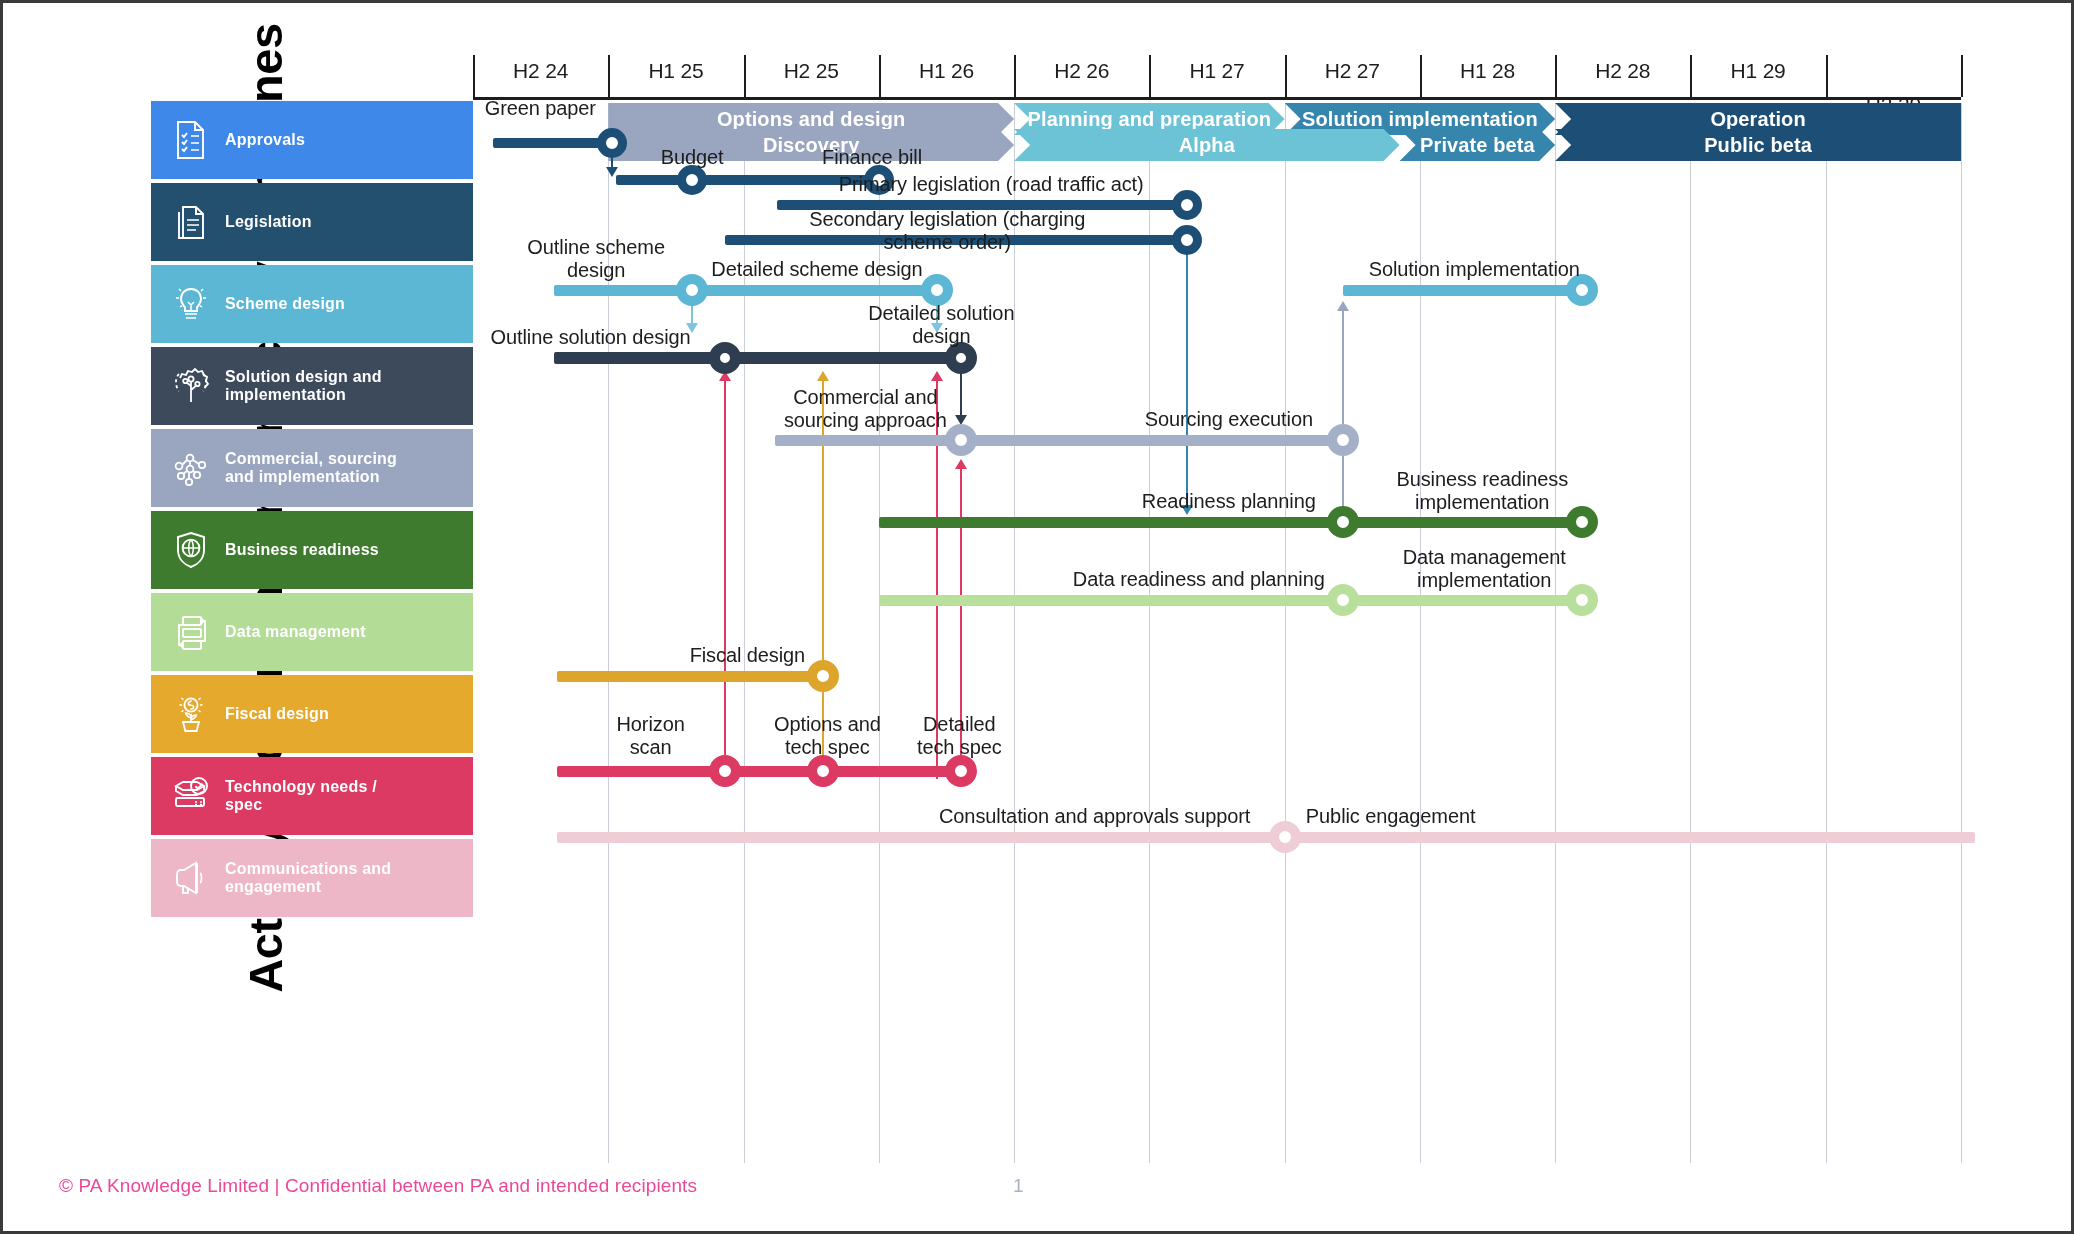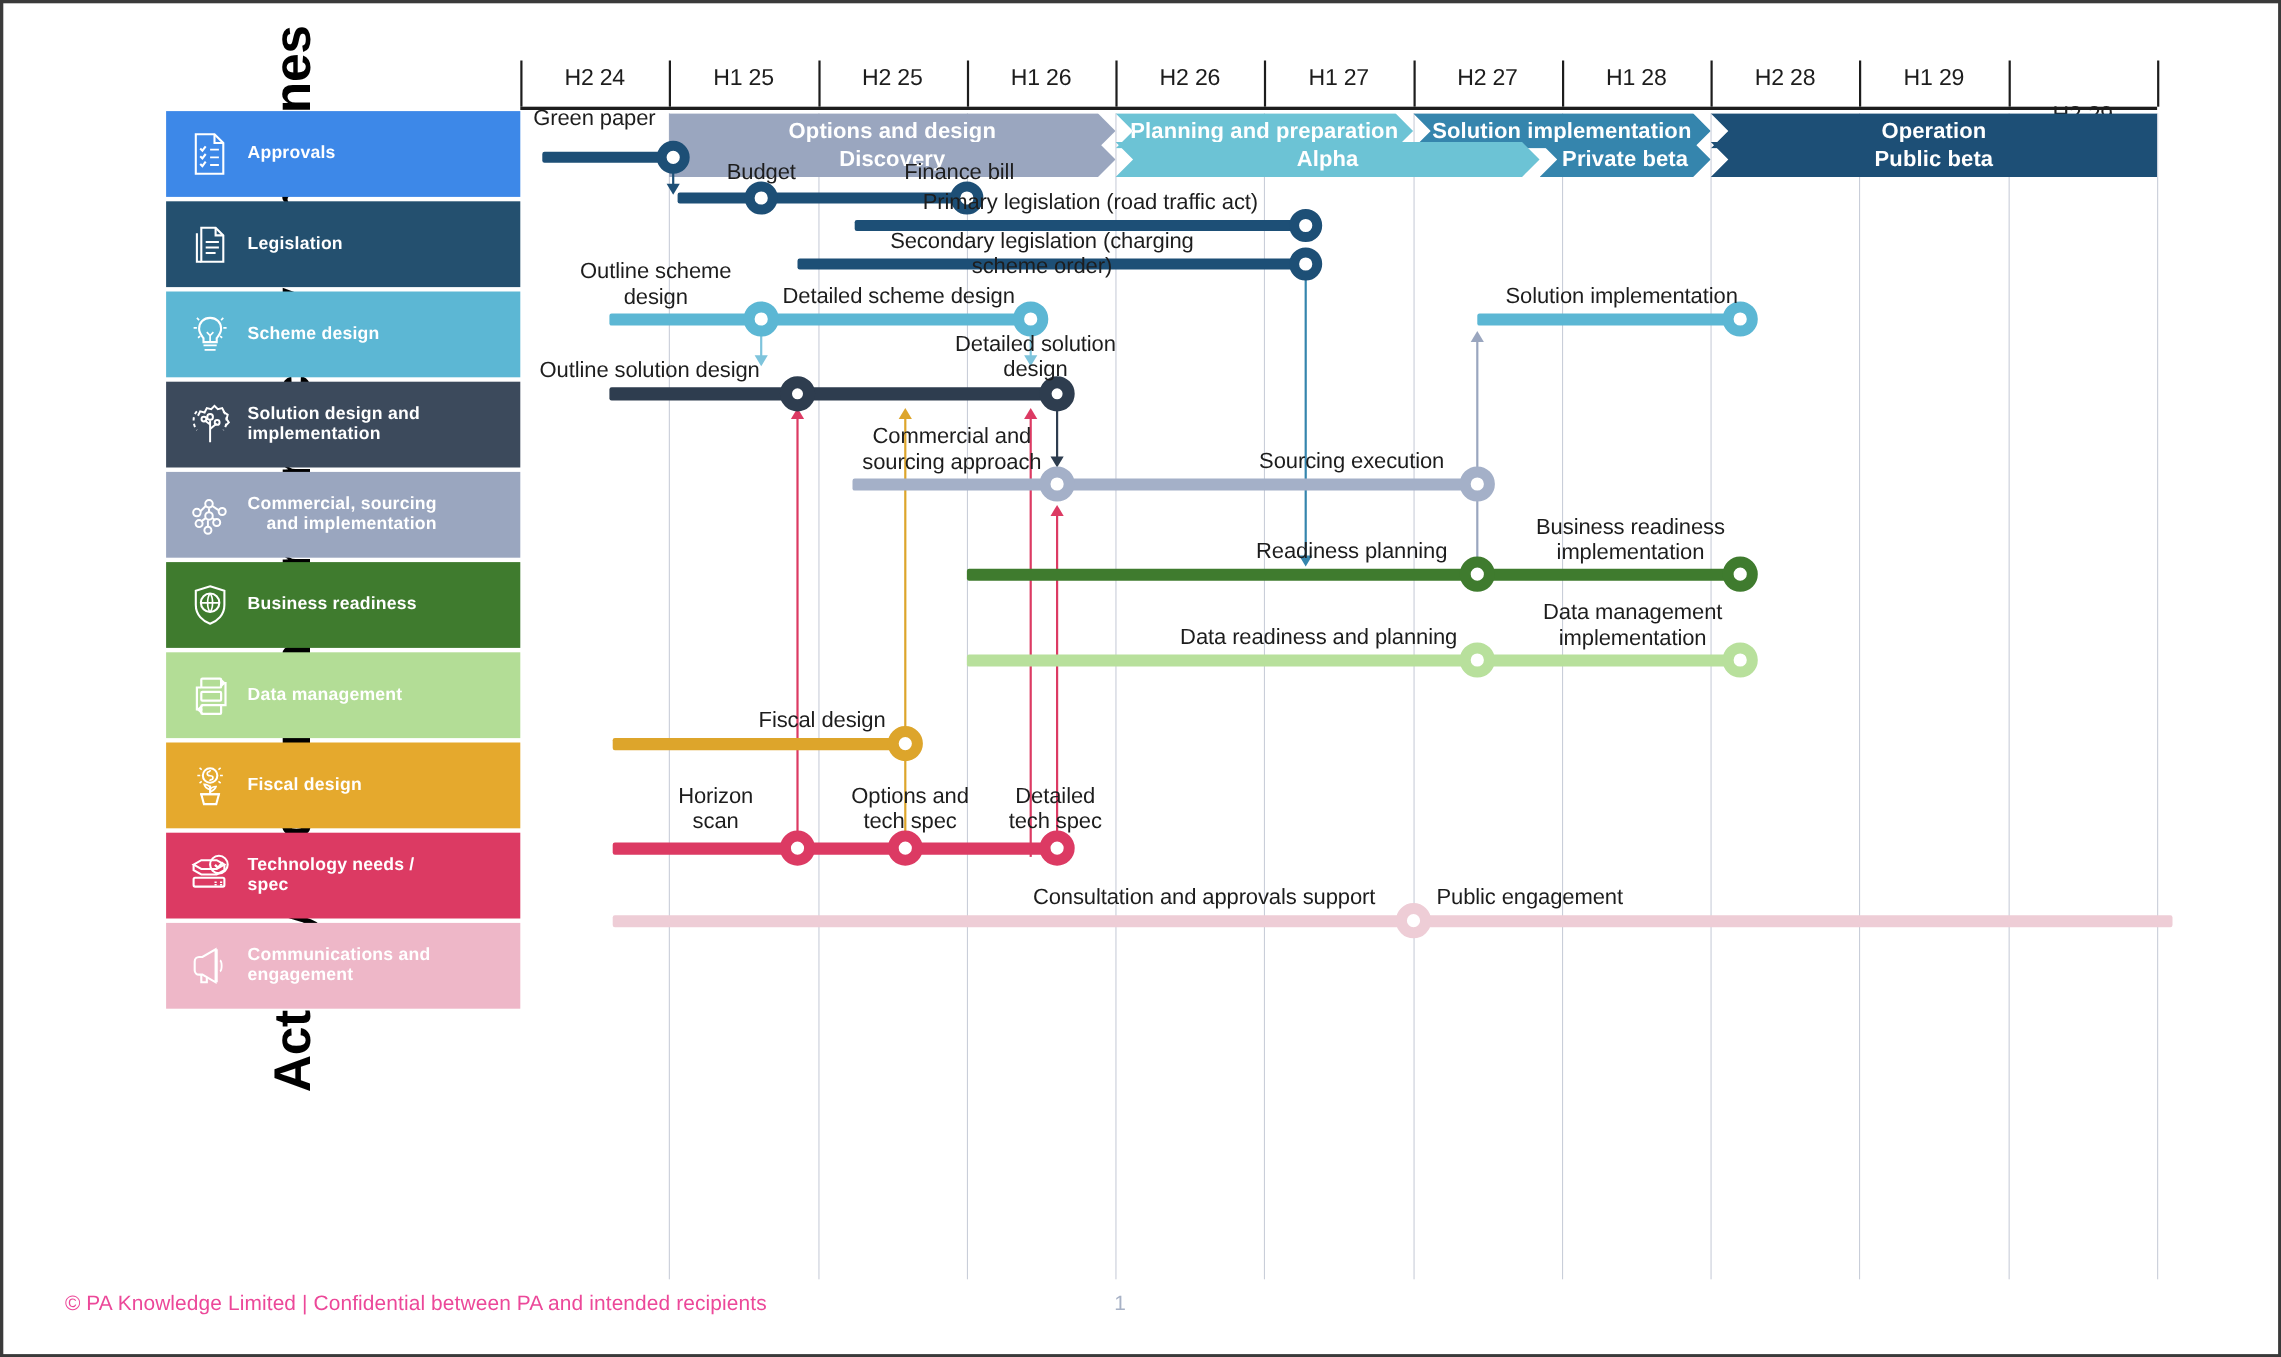--- a/index.html
+++ b/index.html
@@ -198,21 +198,21 @@
             <path d="M24 40V20M24 24l-5-4M24 28l6-5"></path>
             <circle cx="24" cy="17" r="2.6"></circle>
             <circle cx="18.4" cy="19" r="2.2"></circle>
             <circle cx="30.4" cy="22" r="2.2"></circle>
             <path d="M13 16l2-4 4 1 2-4 4 1 3-3 3 3 4-1 2 4 3 2-1 4 2 3-3 3"></path>
           </svg>
         </span>
         <span class="lane-lbl" style="white-space: pre-line;">Solution design and
 implementation</span>
       </div>
-      <div class="lane" style="background: rgb(154, 166, 191); height: 78px; text-align: right;">
+      <div class="lane" style="background: rgb(154, 166, 191); height: 78px;">
         <span class="lane-ico">
           <svg viewBox="0 0 48 48" fill="none" stroke="#fff" stroke-width="1.8">
             <circle cx="12" cy="22" r="3.4"></circle>
             <circle cx="23" cy="14" r="3.4"></circle>
             <circle cx="35" cy="21" r="3.2"></circle>
             <circle cx="23" cy="25" r="3.4"></circle>
             <circle cx="14" cy="32" r="3.2"></circle>
             <circle cx="30" cy="31" r="3.2"></circle>
             <circle cx="22" cy="38" r="3.2"></circle>
             <path d="M15 21l5-5M26 16l6 4M23 18v4M20 27l-4 3M26 27l3 2M22 29v6"></path>

